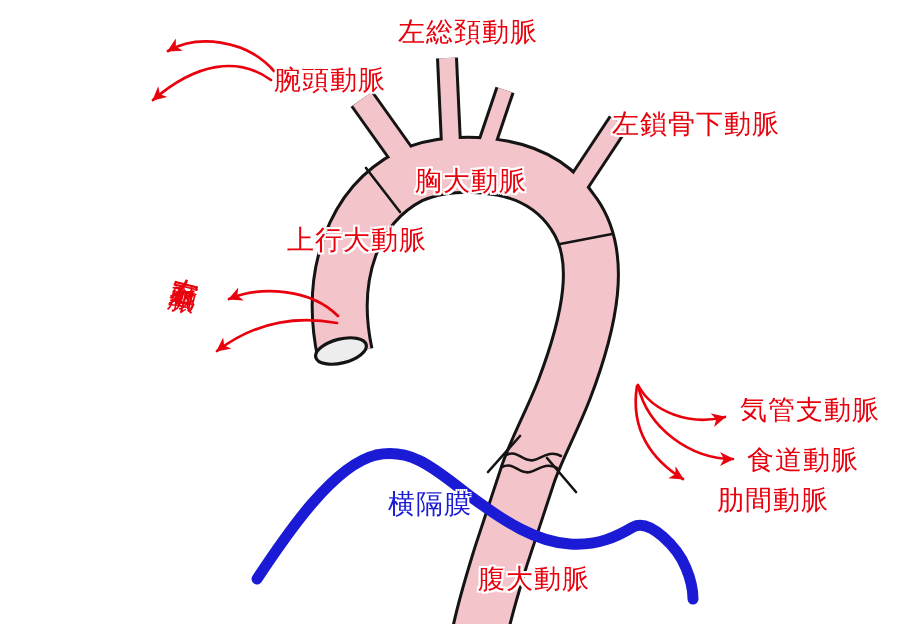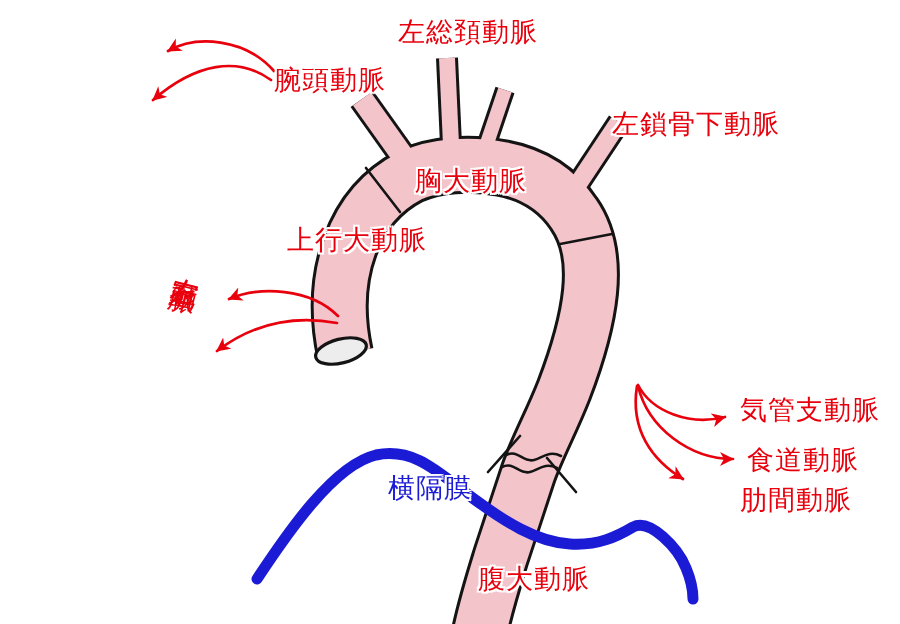--- a/index.html
+++ b/index.html
@@ -24,21 +24,21 @@
   .blue-line{fill:none;stroke:var(--diaphragm-blue);stroke-width:11;stroke-linecap:round;}
   .red-arrow{fill:none;stroke:var(--label-red);stroke-width:2.7;stroke-linecap:round;}
   .lumen{fill:var(--lumen-gray);stroke:var(--outline);stroke-width:3.2;}
   .arrowhead{fill:var(--label-red);}
   .lbl{
     position:absolute;color:var(--label-red);
     font-size:27px;line-height:1.1;letter-spacing:1px;white-space:nowrap;
     text-shadow:-2px -2px 0 #fff,2px -2px 0 #fff,-2px 2px 0 #fff,2px 2px 0 #fff,
                  0 -2px 0 #fff,0 2px 0 #fff,-2px 0 0 #fff,2px 0 0 #fff;
   }
-  .lbl.blue{color:var(--diaphragm-blue);}
+  .lbl.blue{color:var(--diaphragm-blue);margin-top:16px;}
   .lbl.vertical{
     writing-mode:vertical-rl;text-orientation:upright;
     transform:rotate(14deg);transform-origin:center center;
     letter-spacing:2px;
   }
 </style>
 </head>
 <body>
 
 <div id="stage">
@@ -102,17 +102,17 @@
   </svg>
 
   <div class="lbl" style="left:398px;top:18px">左総頚動脈</div>
   <div class="lbl" style="left:274px;top:66px">腕頭動脈</div>
   <div class="lbl" style="left:612px;top:110px">左鎖骨下動脈</div>
   <div class="lbl" style="left:415px;top:167px">胸大動脈</div>
   <div class="lbl" style="left:287px;top:226px">上行大動脈</div>
   <div class="lbl vertical" style="left:176px;top:258px">左右冠動脈</div>
   <div class="lbl" style="left:740px;top:396px">気管支動脈</div>
   <div class="lbl" style="left:747px;top:446px">食道動脈</div>
-  <div class="lbl" style="left:740px;top:486px">肋間動脈</div>
+  <div class="lbl" style="left:717px;top:486px">肋間動脈</div>
   <div class="lbl blue" style="left:388px;top:474px">横隔膜</div>
   <div class="lbl" style="left:478px;top:565px">腹大動脈</div>
 
 </div>
 
 </body></html>

